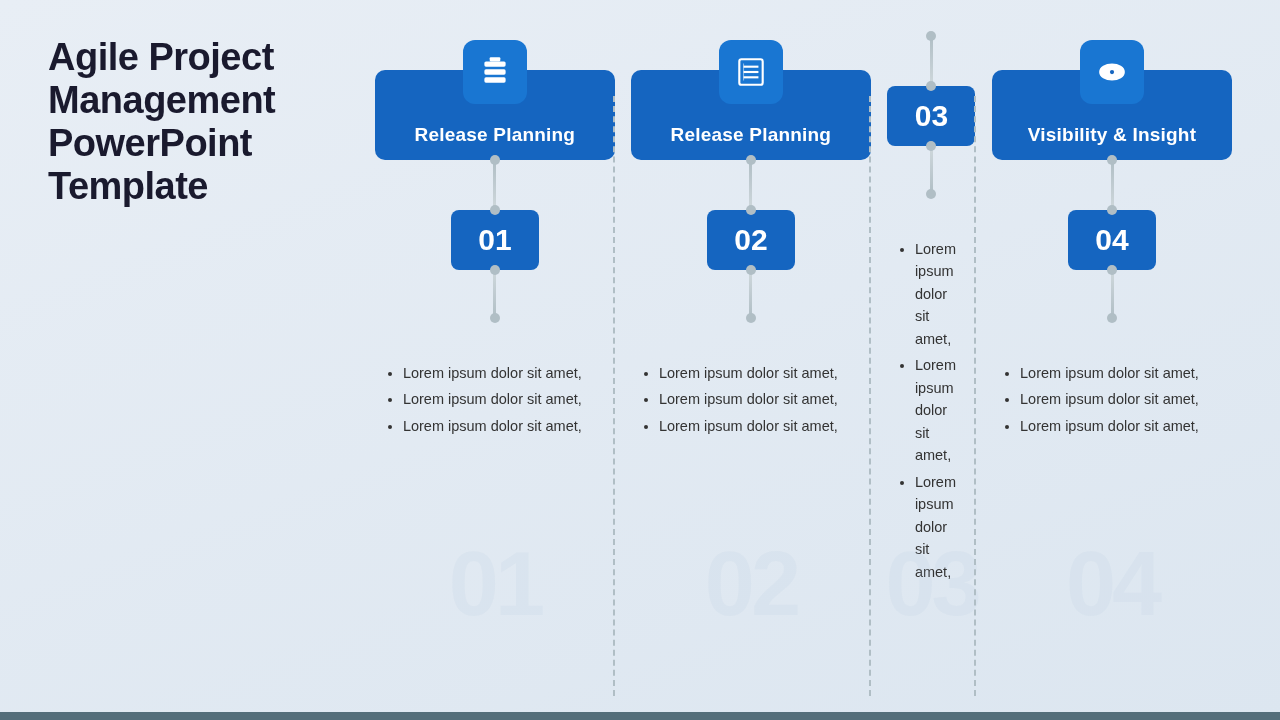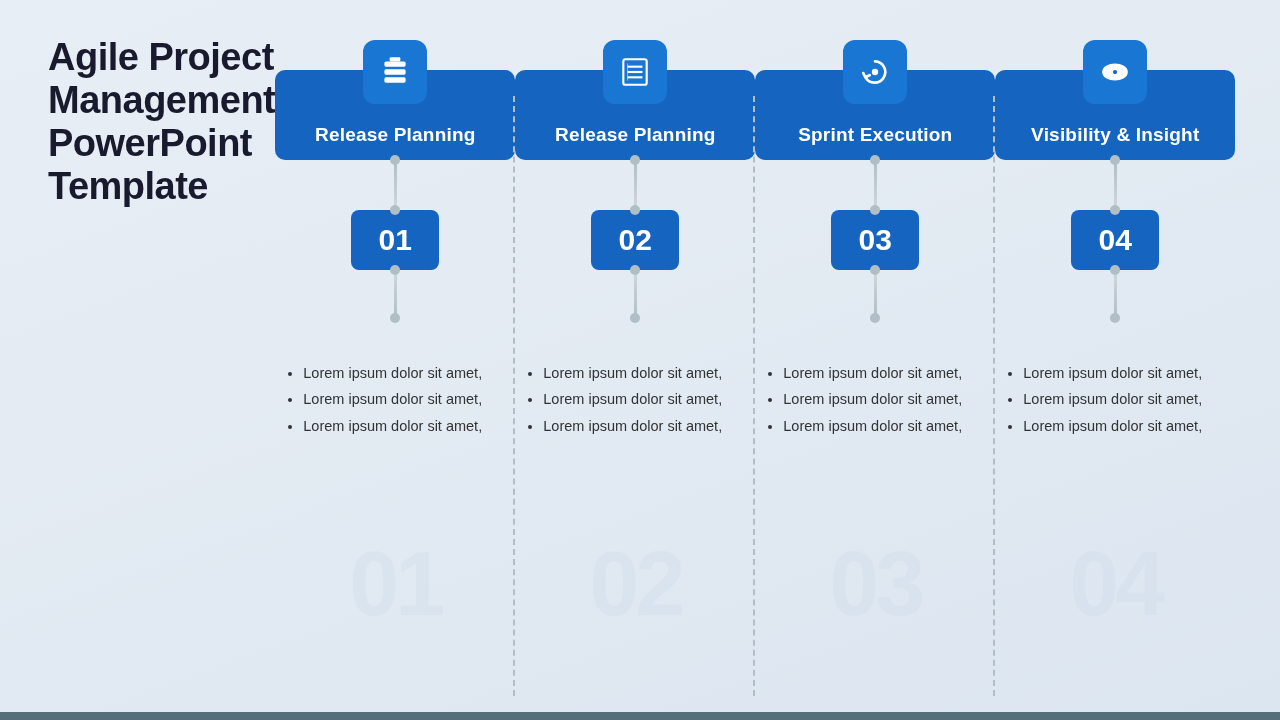--- a/index.html
+++ b/index.html
@@ -25,21 +25,21 @@
       font-size: 38px;
       font-weight: 700;
       color: #1a1a2e;
       margin-bottom: 32px;
       letter-spacing: -0.5px;
     }
 
     .columns {
       display: flex;
       flex: 1;
-      gap: 0;
+      gap: 16px;
     }
 
     .column {
       flex: 1;
       display: flex;
       flex-direction: column;
       align-items: center;
       position: relative;
     }
 
@@ -250,30 +250,20 @@
         <div class="number-box">02</div>
         <div class="connector2"></div>
         <ul class="bullet-list">
           <li>Lorem ipsum dolor sit amet,</li>
           <li>Lorem ipsum dolor sit amet,</li>
           <li>Lorem ipsum dolor sit amet,</li>
         </ul>
         <div class="watermark" style="position: absolute; font-size: 90px; font-weight: 900; color: rgba(180, 200, 220, 0.15); pointer-events: none; bottom: 60px; left: 50%; transform: translateX(-50%);">02</div>
       </div>
       <div class="column">
-        <div class="header-card" style="margin-top: 34px;">
-          <div class="icon-bubble">
-            <svg viewBox="0 0 32 32" fill="none" xmlns="http://www.w3.org/2000/svg">
-    <path d="M16 6 A10 10 0 1 1 7 21" stroke="white" stroke-width="2.5" stroke-linecap="round" fill="none"></path>
-    <polyline points="5,17 7,21 11,19" fill="none" stroke="white" stroke-width="2.5" stroke-linejoin="round" stroke-linecap="round"></polyline>
-    <circle cx="16" cy="16" r="3" fill="white"></circle>
-  </svg>
-          </div>
-          <div class="card-title">Sprint Execution</div>
-        </div>
         <div class="connector"></div>
         <div class="number-box">03</div>
         <div class="connector2"></div>
         <ul class="bullet-list">
           <li>Lorem ipsum dolor sit amet,</li>
           <li>Lorem ipsum dolor sit amet,</li>
           <li>Lorem ipsum dolor sit amet,</li>
         </ul>
         <div class="watermark" style="position: absolute; font-size: 90px; font-weight: 900; color: rgba(180, 200, 220, 0.15); pointer-events: none; bottom: 60px; left: 50%; transform: translateX(-50%);">03</div>
       </div>

